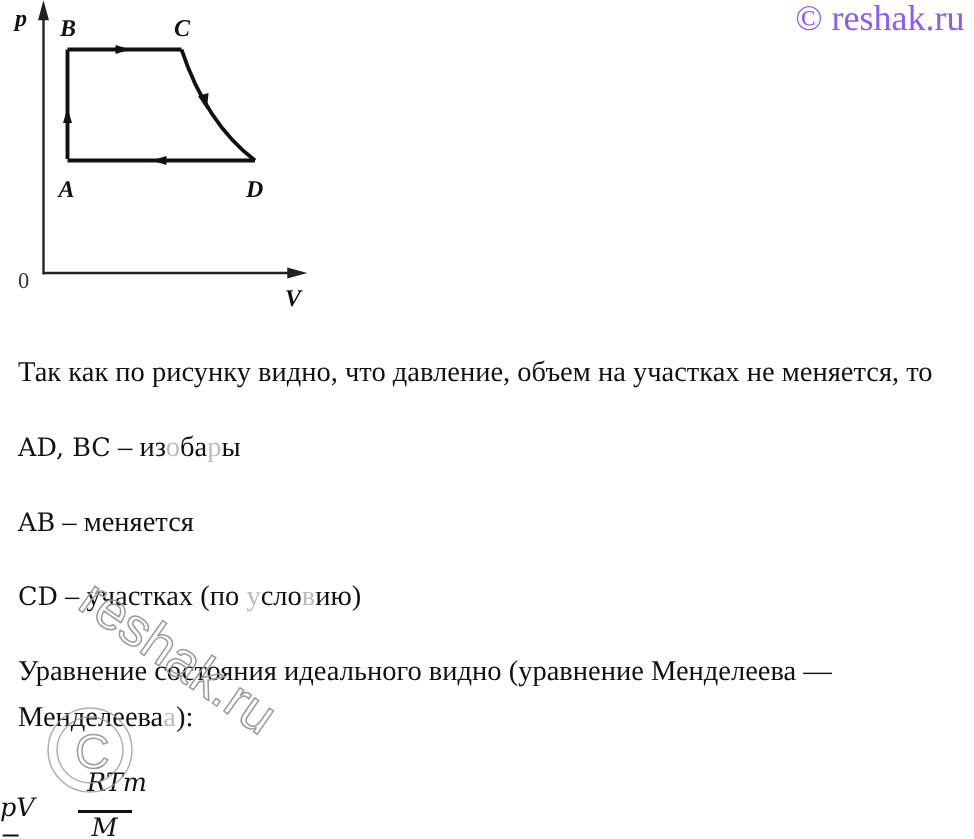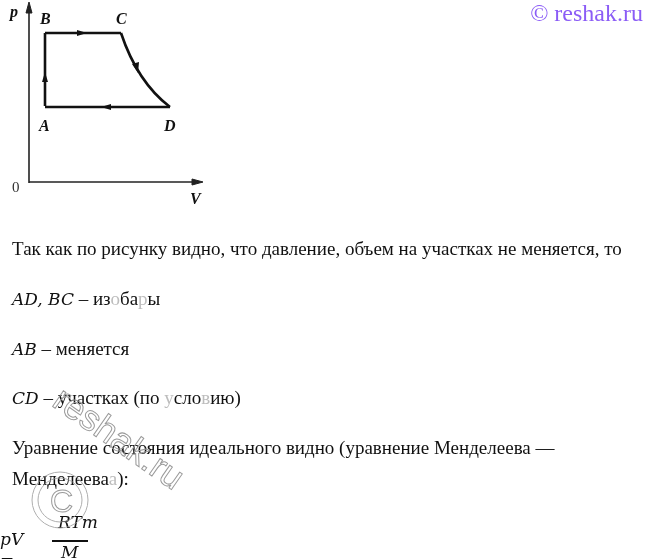--- a/index.html
+++ b/index.html
@@ -3,21 +3,21 @@
 <meta charset="utf-8">
 <style>
   html, body { margin: 0; padding: 0; background: #ffffff; }
   body { width: 649px; height: 559px; position: relative; overflow: hidden;
          font-family: "Liberation Serif", serif; color: #111; }
   .watermark-top { position: absolute; right: 6px; top: 0px; font-size: 24px;
          font-family: "Liberation Serif", serif; color: #8b5cf6; }
   .diagram { position: absolute; left: 0; top: 0; width: 220px; height: 210px; }
   .line { position: absolute; left: 12px; font-family: "Liberation Serif", serif;
           font-size: 19px; white-space: nowrap; color: #111; }
-  .math { font-style: italic; font-family: "DejaVu Serif", serif; font-size: 17px; }
+  .math { font-family: "DejaVu Serif", serif; font-size: 17px; }
   .faint { color: #bdbdbd; }
   .frac { position: absolute; left: 0; top: 512px; font-size: 17px; }
   .frac .lhs { position: absolute; left: 0; top: 17px; font-style: italic;
                font-family: "DejaVu Serif", serif; }
   .frac .num { position: absolute; left: 58px; top: 0px; font-style: italic;
                font-family: "DejaVu Serif", serif; }
   .frac .bar { position: absolute; left: 52px; top: 28px; width: 36px; height: 1.6px; background: #111; }
   .frac .den { position: absolute; left: 61px; top: 30px; font-style: italic;
                font-family: "DejaVu Serif", serif; }
   .wm { position: absolute; left: 20px; top: 390px; width: 170px; height: 170px; pointer-events: none; }

